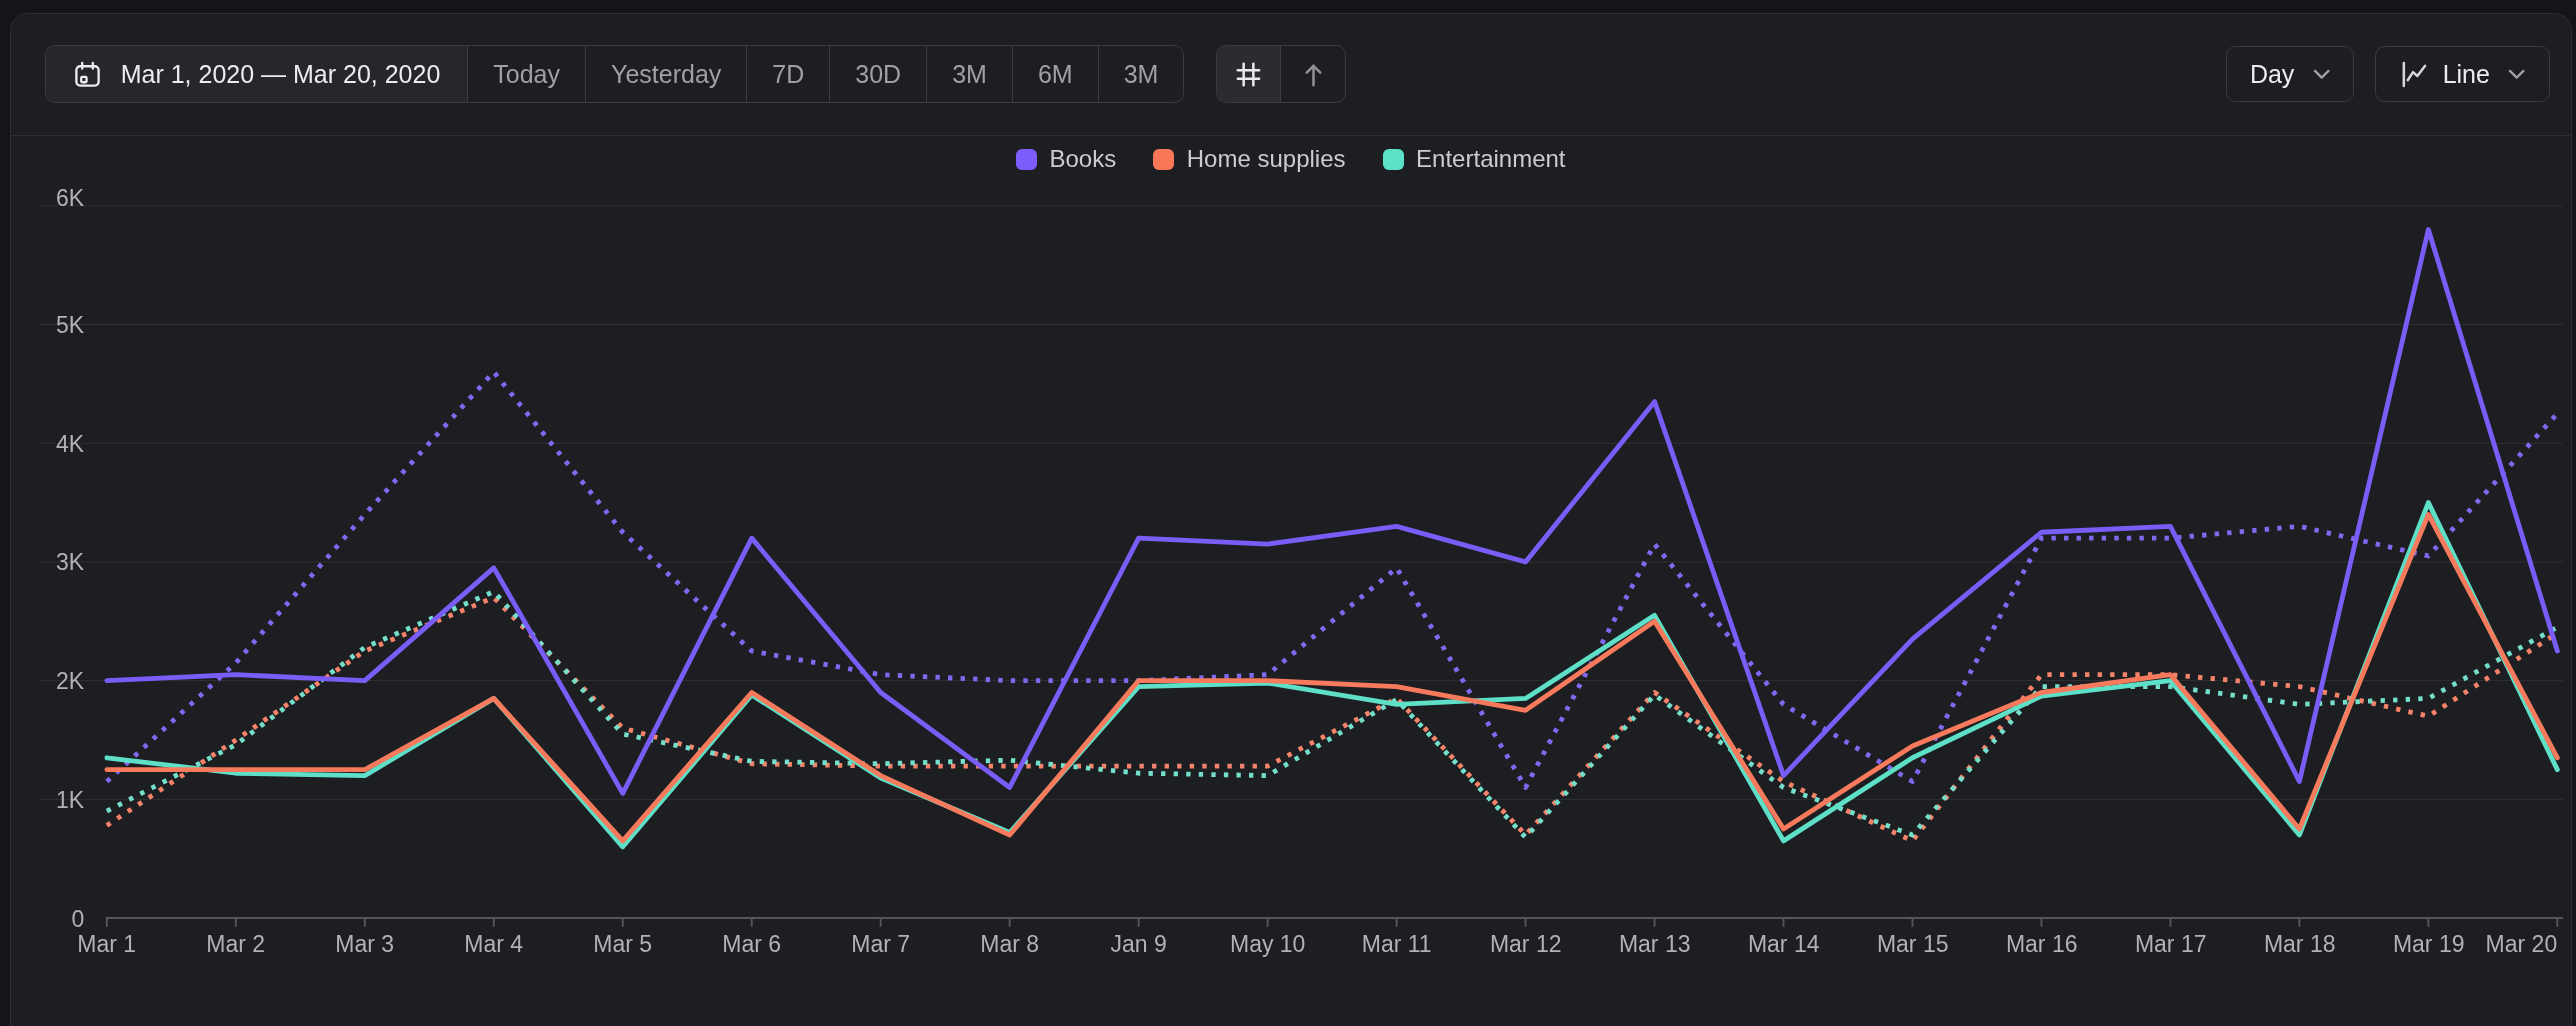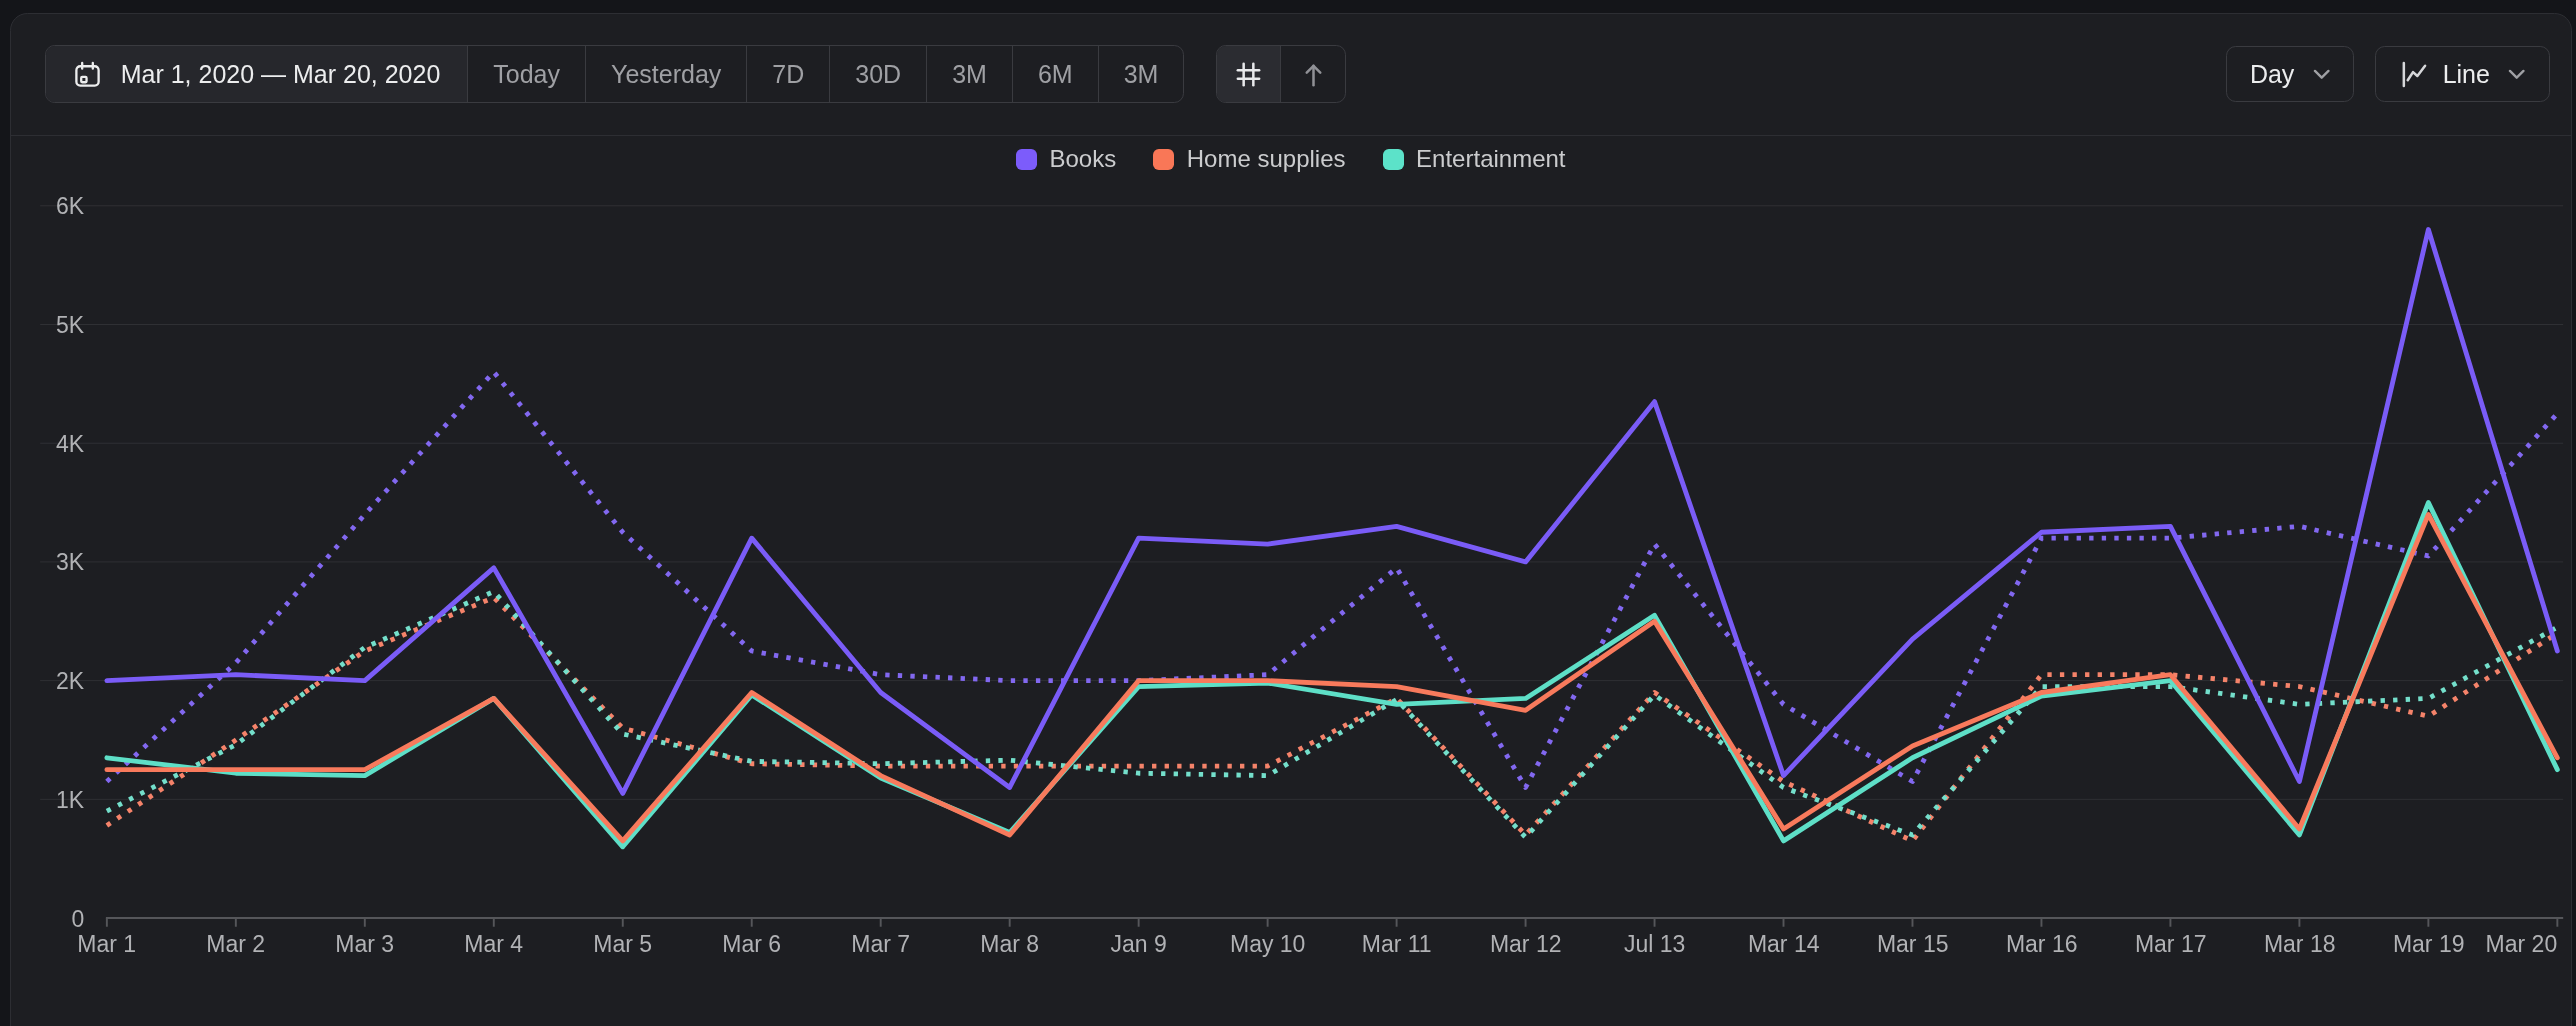--- a/index.html
+++ b/index.html
@@ -210,42 +210,42 @@
           <polyline points="99,667.78 232.42,544.98 365.84,391.48 499.26,244.12 632.68,409.90000000000003 766.0999999999999,532.7 899.52,557.26 1032.94,563.4 1166.36,563.4 1299.78,557.26 1433.1999999999998,446.74 1566.62,673.92 1700.04,422.18 1833.4599999999998,587.96 1966.8799999999999,667.78 2100.2999999999997,416.03999999999996 2233.72,416.03999999999996 2367.14,403.76000000000005 2500.56,434.46000000000004 2633.9799999999996,287.1" fill="none" stroke="#8268f0" stroke-width="5" stroke-linejoin="round" stroke-dasharray="4.5 8.5" stroke-linecap="butt"></polyline>
           <polyline points="99,713.216 232.42,624.8 365.84,532.7 499.26,477.44 632.68,612.52 766.0999999999999,649.36 899.52,651.816 1032.94,651.816 1166.36,651.816 1299.78,651.816 1433.1999999999998,581.8199999999999 1566.62,723.04 1700.04,575.6800000000001 1833.4599999999998,667.78 1966.8799999999999,729.18 2100.2999999999997,557.26 2233.72,557.26 2367.14,569.54 2500.56,600.24 2633.9799999999996,514.28" fill="none" stroke="#f5836a" stroke-width="5" stroke-linejoin="round" stroke-dasharray="4.5 8.5" stroke-linecap="butt"></polyline>
           <polyline points="99,698.48 232.42,629.712 365.84,529.0160000000001 499.26,471.3 632.68,618.66 766.0999999999999,646.904 899.52,649.36 1032.94,645.6759999999999 1166.36,659.184 1299.78,661.64 1433.1999999999998,583.048 1566.62,725.496 1700.04,578.136 1833.4599999999998,673.92 1966.8799999999999,723.04 2100.2999999999997,569.54 2233.72,569.54 2367.14,587.96 2500.56,581.8199999999999 2633.9799999999996,508.14" fill="none" stroke="#74dfcb" stroke-width="5" stroke-linejoin="round" stroke-dasharray="4.5 8.5" stroke-linecap="butt"></polyline>
           <polyline points="99,643.22 232.42,659.184 365.84,661.64 499.26,581.8199999999999 632.68,735.32 766.0999999999999,578.136 899.52,664.096 1032.94,720.5840000000001 1166.36,569.54 1299.78,565.856 1433.1999999999998,587.96 1566.62,581.8199999999999 1700.04,495.86 1833.4599999999998,729.18 1966.8799999999999,643.22 2100.2999999999997,579.364 2233.72,563.4 2367.14,723.04 2500.56,379.2 2633.9799999999996,655.5" fill="none" stroke="#5edfc7" stroke-width="5" stroke-linejoin="round" stroke-linecap="round"></polyline>
           <polyline points="99,655.5 232.42,655.5 365.84,655.5 499.26,581.8199999999999 632.68,729.18 766.0999999999999,575.6800000000001 899.52,661.64 1032.94,723.04 1166.36,563.4 1299.78,563.4 1433.1999999999998,569.54 1566.62,594.1 1700.04,502 1833.4599999999998,716.9 1966.8799999999999,630.94 2100.2999999999997,575.6800000000001 2233.72,557.26 2367.14,716.9 2500.56,391.48 2633.9799999999996,643.22" fill="none" stroke="#f87a5c" stroke-width="5" stroke-linejoin="round" stroke-linecap="round"></polyline>
           <polyline points="99,563.4 232.42,557.26 365.84,563.4 499.26,446.74 632.68,680.06 766.0999999999999,416.03999999999996 899.52,575.6800000000001 1032.94,673.92 1166.36,416.03999999999996 1299.78,422.18 1433.1999999999998,403.76000000000005 1566.62,440.6 1700.04,274.82000000000005 1833.4599999999998,661.64 1966.8799999999999,520.4200000000001 2100.2999999999997,409.90000000000003 2233.72,403.76000000000005 2367.14,667.78 2500.56,96.75999999999999 2633.9799999999996,532.7" fill="none" stroke="#7a5cf7" stroke-width="5" stroke-linejoin="round" stroke-linecap="round"></polyline>
         </g>
     </svg>
 
     <div id="yLabels">
-        <div class="ylabel" style="top: 57px;">6K</div>
+        <div class="ylabel" style="top: 49px;">6K</div>
         <div class="ylabel" style="top: 176px;">5K</div>
         <div class="ylabel" style="top: 295px;">4K</div>
         <div class="ylabel" style="top: 413px;">3K</div>
         <div class="ylabel" style="top: 532px;">2K</div>
         <div class="ylabel" style="top: 651px;">1K</div>
         <div class="ylabel" style="top: 770px;">0</div>
       </div>
     <div id="xLabels">
         <div class="xlabel" style="left: 96px;">Mar 1</div>
         <div class="xlabel" style="left: 225px;">Mar 2</div>
         <div class="xlabel" style="left: 354px;">Mar 3</div>
         <div class="xlabel" style="left: 483px;">Mar 4</div>
         <div class="xlabel" style="left: 612px;">Mar 5</div>
         <div class="xlabel" style="left: 741px;">Mar 6</div>
         <div class="xlabel" style="left: 870px;">Mar 7</div>
         <div class="xlabel" style="left: 999px;">Mar 8</div>
         <div class="xlabel" style="left: 1128px;">Jan 9</div>
         <div class="xlabel" style="left: 1257px;">May 10</div>
         <div class="xlabel" style="left: 1386px;">Mar 11</div>
         <div class="xlabel" style="left: 1515px;">Mar 12</div>
-        <div class="xlabel" style="left: 1644px;">Jul 13</div>
+        <div class="xlabel" style="left: 1644px;">Mar 13</div>
         <div class="xlabel" style="left: 1773px;">Mar 14</div>
         <div class="xlabel" style="left: 1902px;">Mar 15</div>
         <div class="xlabel" style="left: 2031px;">Mar 16</div>
         <div class="xlabel" style="left: 2160px;">Mar 17</div>
         <div class="xlabel" style="left: 2289px;">Mar 18</div>
         <div class="xlabel" style="left: 2418px;">Mar 19</div>
         <div class="xlabel last" style="right: 13.5px;">Mar 20</div>
       </div>
   </div>
 </div>

